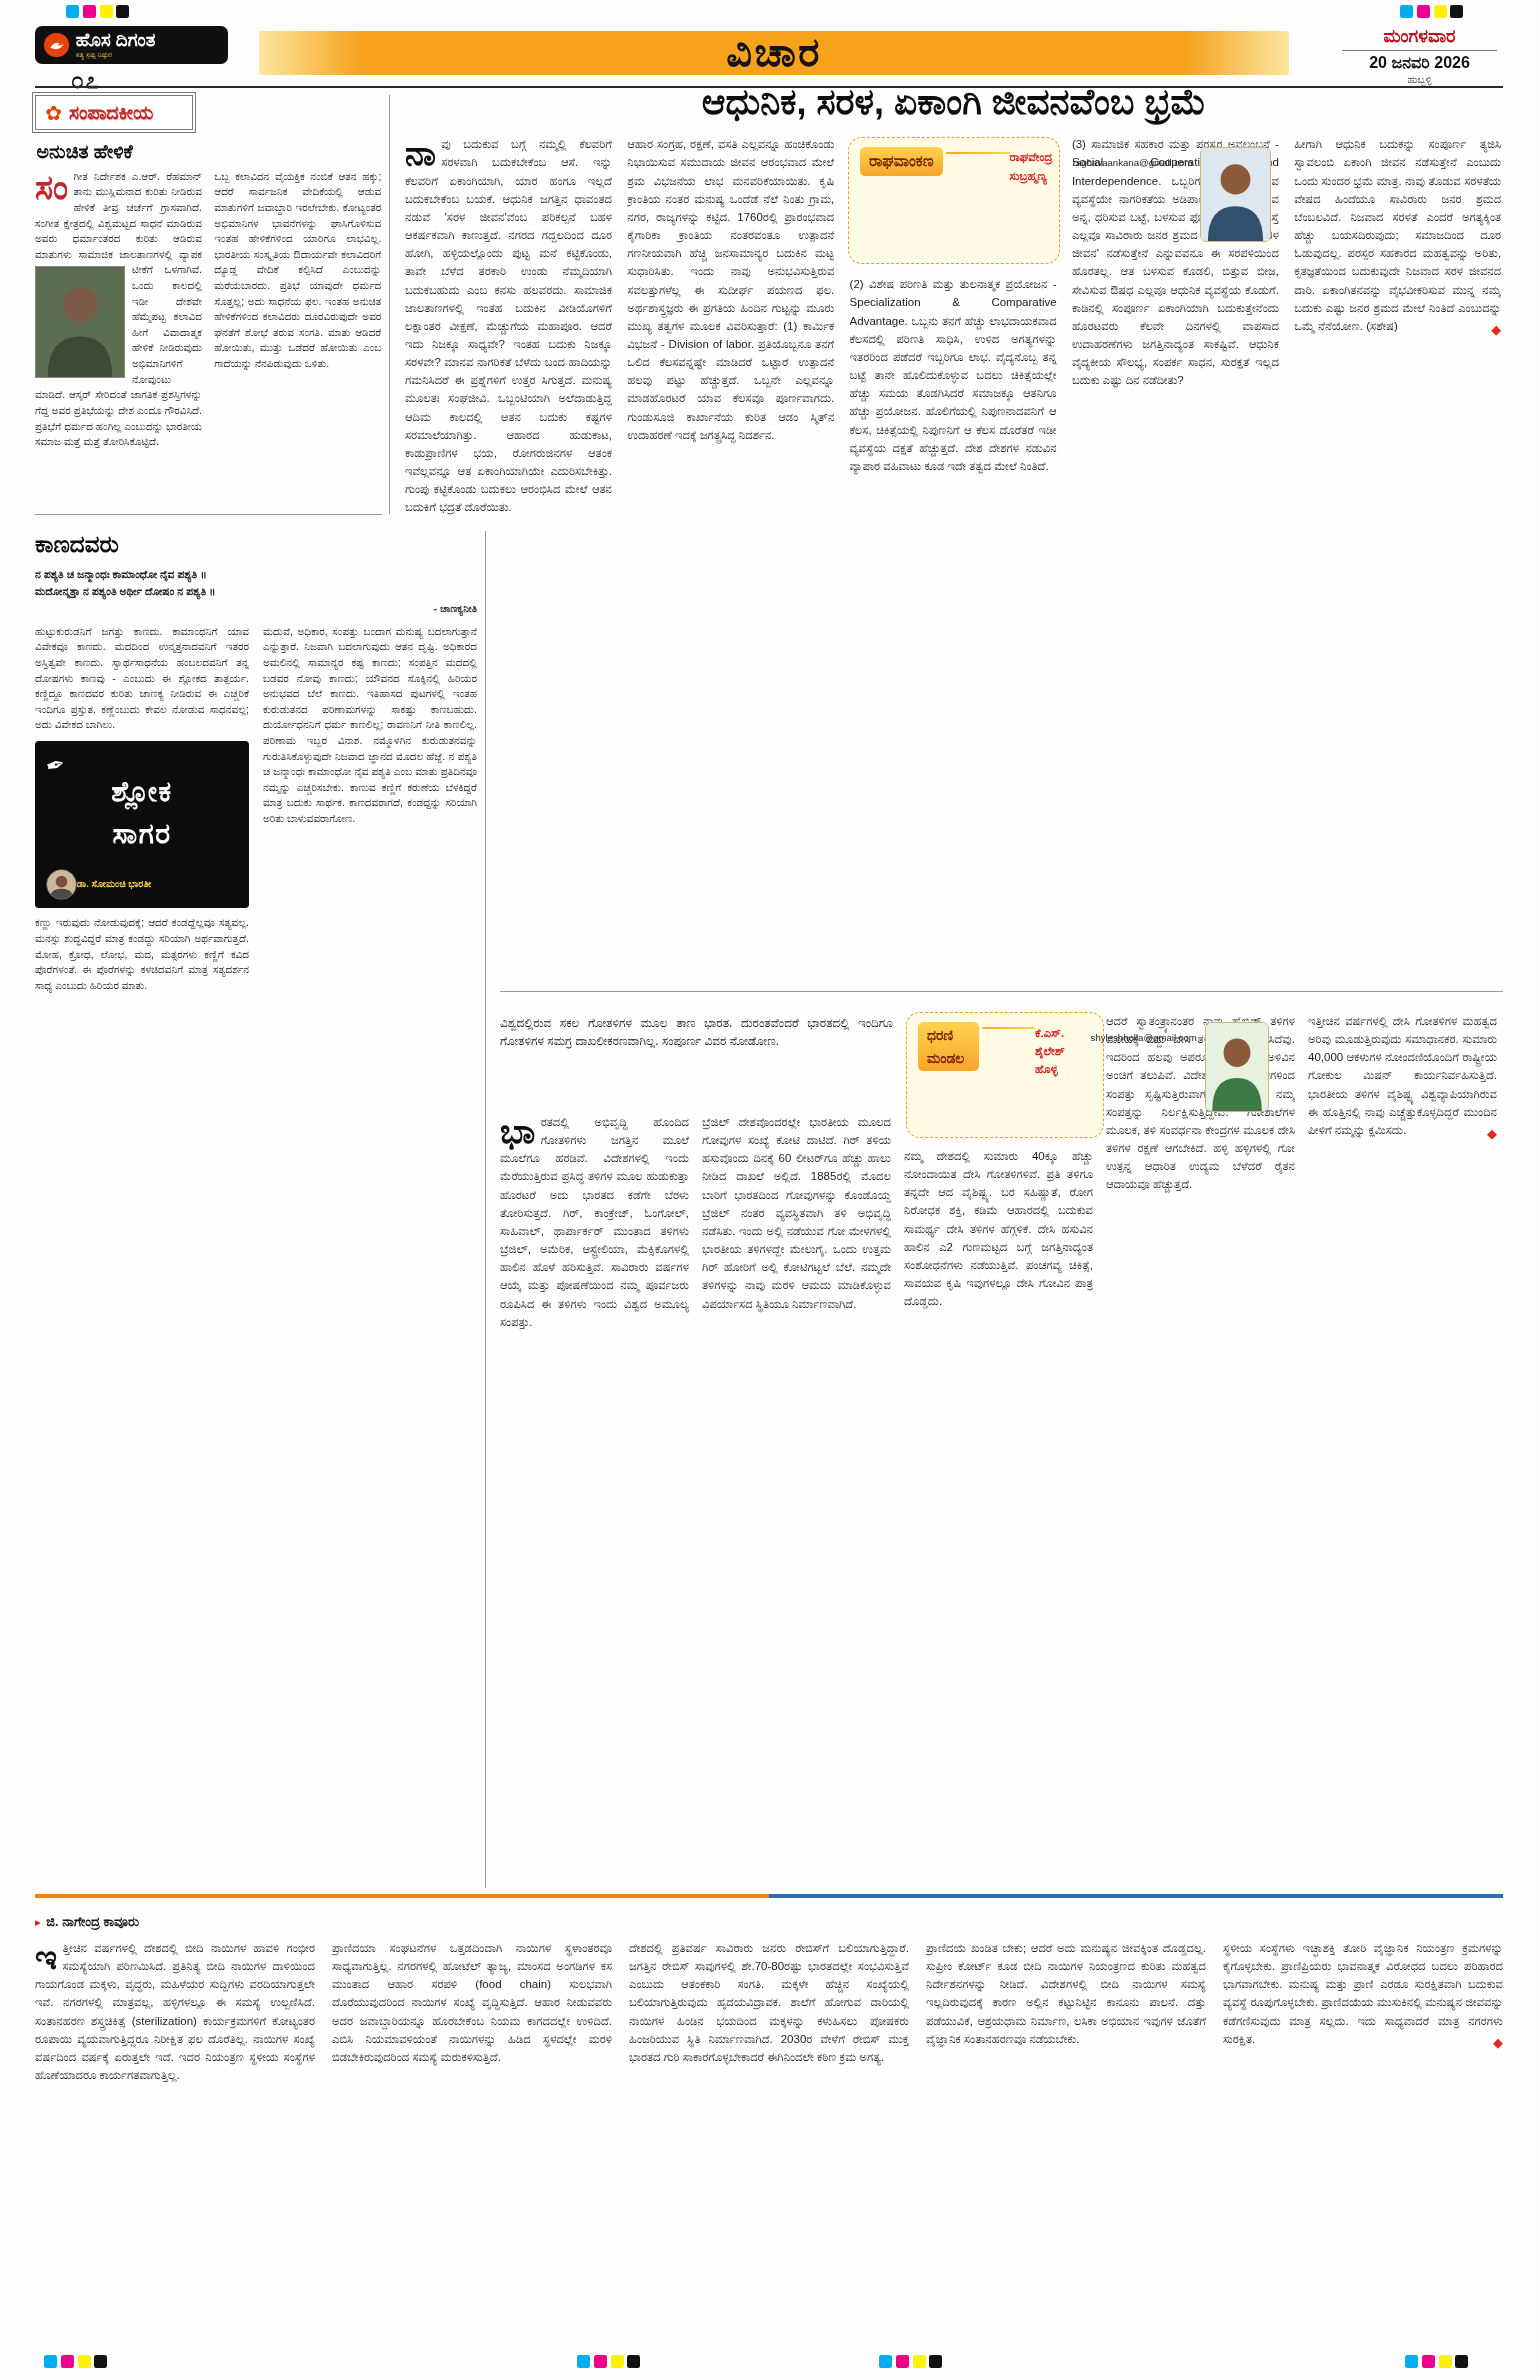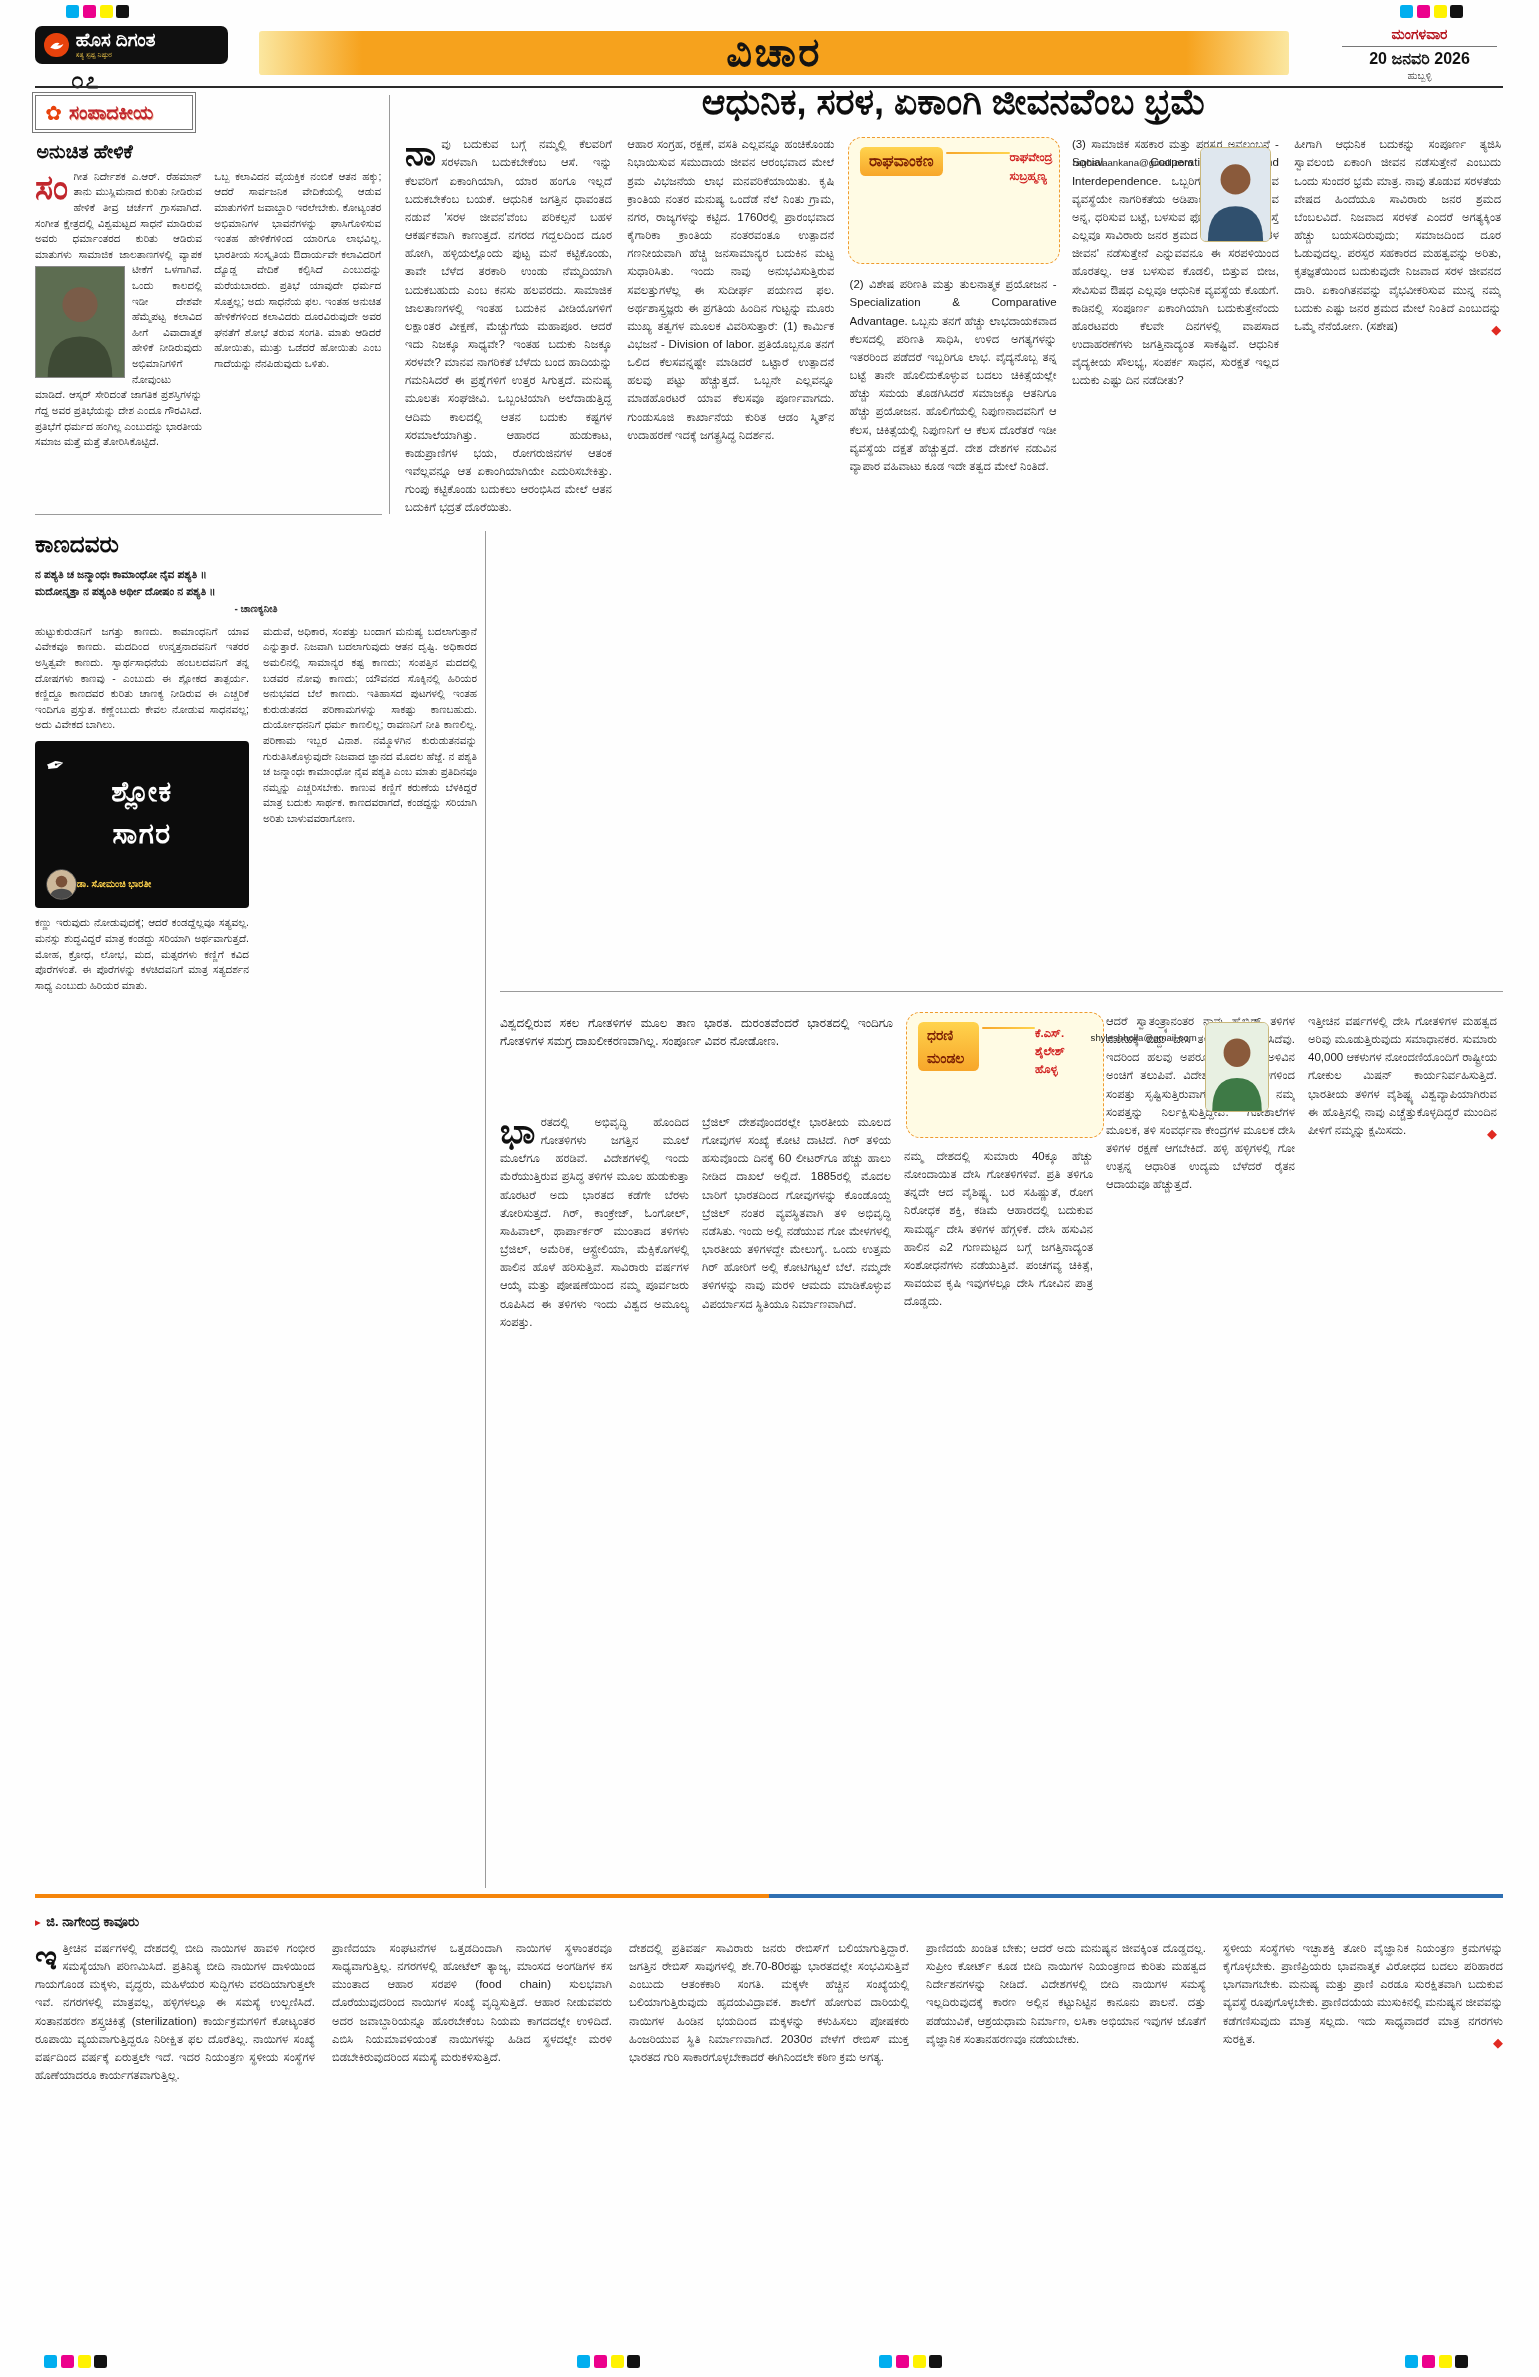--- a/index.html
+++ b/index.html
@@ -18,21 +18,21 @@
               display:flex; align-items:center; gap:7px; padding:3.1px 9.2px; }
   .logo-emblem { width:24.5px; height:24.5px; border-radius:50%; background:#e8420c; display:flex; align-items:center; justify-content:center; flex:0 0 auto; }
   .logo-title { color:#ffffff; font-weight:bold; font-size:18.4px; line-height:1; }
   .logo-tagline { color:#ffd34d; font-size:7px; margin-top:2.3px; }
   .page-number { left:71px; top:67px; font-size:23px; font-weight:bold; color:#101010; letter-spacing:1.5px; }
   .section-band { left:259px; top:31px; width:1030px; height:44px;
     background:linear-gradient(90deg,#fbe7a0 0%,#f6a21d 10%,#f6a21d 90%,#fbe7a0 100%);
     display:flex; align-items:center; justify-content:center; border-radius:3.1px; }
   .section-title { font-size:40px; font-weight:bold; color:#141414; letter-spacing:2.3px; }
   .date-block { left:1336px; top:26px; width:167px; text-align:center; }
-  .date-day { color:#b5121b; font-weight:bold; font-size:14px; }
+  .date-day { color:#b5121b; font-weight:bold; font-size:18px; }
   .date-rule { height:0.8px; background:#777; margin:3.1px 6.1px; }
   .date-date { color:#111; font-weight:bold; font-size:16px; }
   .date-city { color:#333; font-size:10px; margin-top:2.3px; }
   .header-rule { left:35px; top:86px; width:1468px; height:1.5px; background:#2a2a2a; }
 
   
   .vrule { width:0.8px; background:#9a9a9a; }
   .hrule { height:0.8px; background:#9a9a9a; }
 
   
@@ -62,21 +62,21 @@
   .ab-author { color:#d01e1e; font-weight:bold; font-size:11.5px; margin-top:1.5px; }
   .ab-email { color:#222; font-size:9.6px; margin-top:7.7px; }
   .ab-photo { width:71px; height:95px; border-radius:6.1px; overflow:hidden; border:0.8px solid #c9b77a; flex:0 0 auto; align-self:flex-start; }
 
   
   .big-headline { text-align:center; font-weight:bold; color:#0e0e0e; }
 
   
   .kv-headline { font-size:23px; font-weight:bold; color:#0e0e0e; }
   .kv-verse { font-size:10.7px; font-weight:bold; line-height:1.65; color:#222; margin-top:7.7px; }
-  .kv-attrib { text-align:center; font-size:10px; font-weight:bold; color:#333; margin-top:1.5px; }
+  .kv-attrib { text-align:right; font-size:10px; font-weight:bold; color:#333; margin-top:1.5px; }
   .shloka-box { width:100%; height:167px; background:#0c0c0c; color:#fff; border-radius:3.8px;
     padding:10.7px 12.3px 7.7px; margin:7.7px 0; position:relative; }
   .quill { position:absolute; left:10.7px; top:7.7px; color:#ffffff; font-size:23px; transform:rotate(-15deg); }
   .sb-title { font-size:28px; font-weight:bold; letter-spacing:1.5px; text-align:center; }
   .sb-title.first { margin-top:20px; }
   .sb-footer { position:absolute; left:10.7px; right:10.7px; bottom:7.7px; display:flex; align-items:center; gap:0; }
   .sb-avatar { width:31px; height:31px; border-radius:50%; overflow:hidden; border:1.5px solid #555; flex:0 0 auto; }
   .sb-name { color:#ffd34d; font-size:9.6px; font-weight:bold; }
 
   

